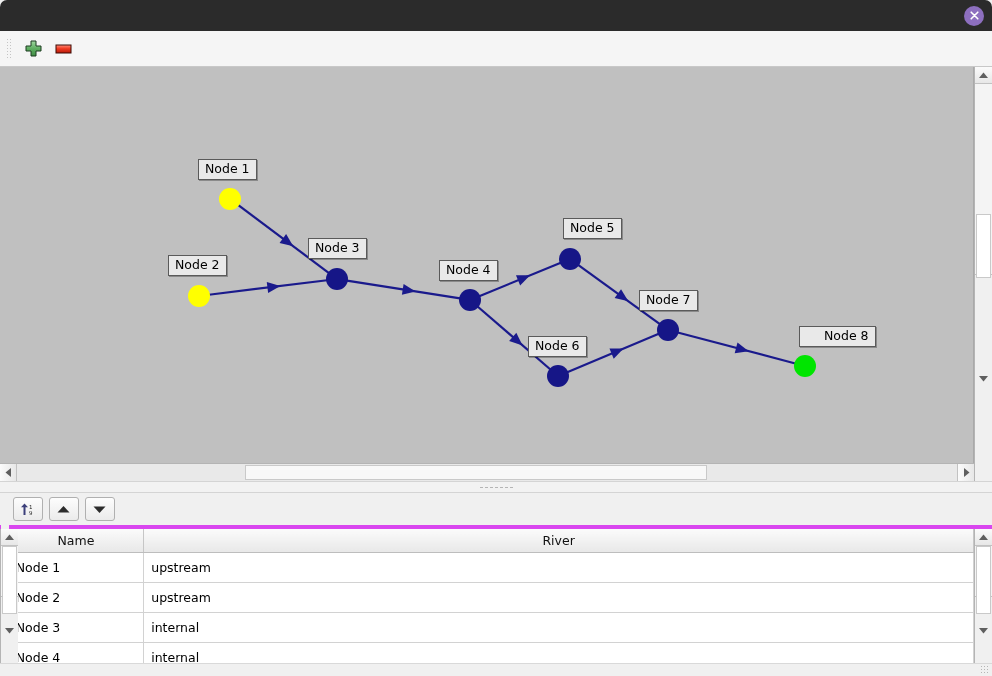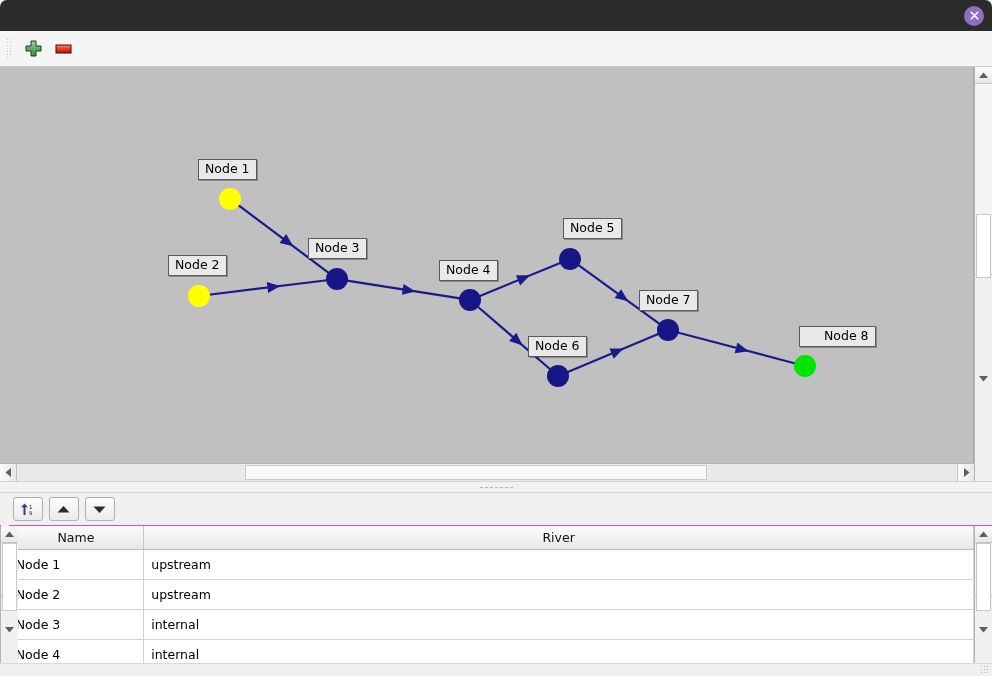--- a/index.html
+++ b/index.html
@@ -253,21 +253,21 @@
     align-items: center;
     justify-content: center;
     cursor: pointer;
     box-sizing: border-box;
   }
   .table-area {
     flex: 1 1 auto;
     display: flex;
     min-height: 0;
     background: #000000;
-    border-top: 1px solid #d946ef;
+    border-top: 4px solid #d946ef;
   }
   .table-scrollwrap {
     flex: 1 1 auto;
     min-width: 0;
     overflow: hidden;
     background: #ffffff;
   }
   table.grid {
     border-collapse: collapse;
     width: 100%;

